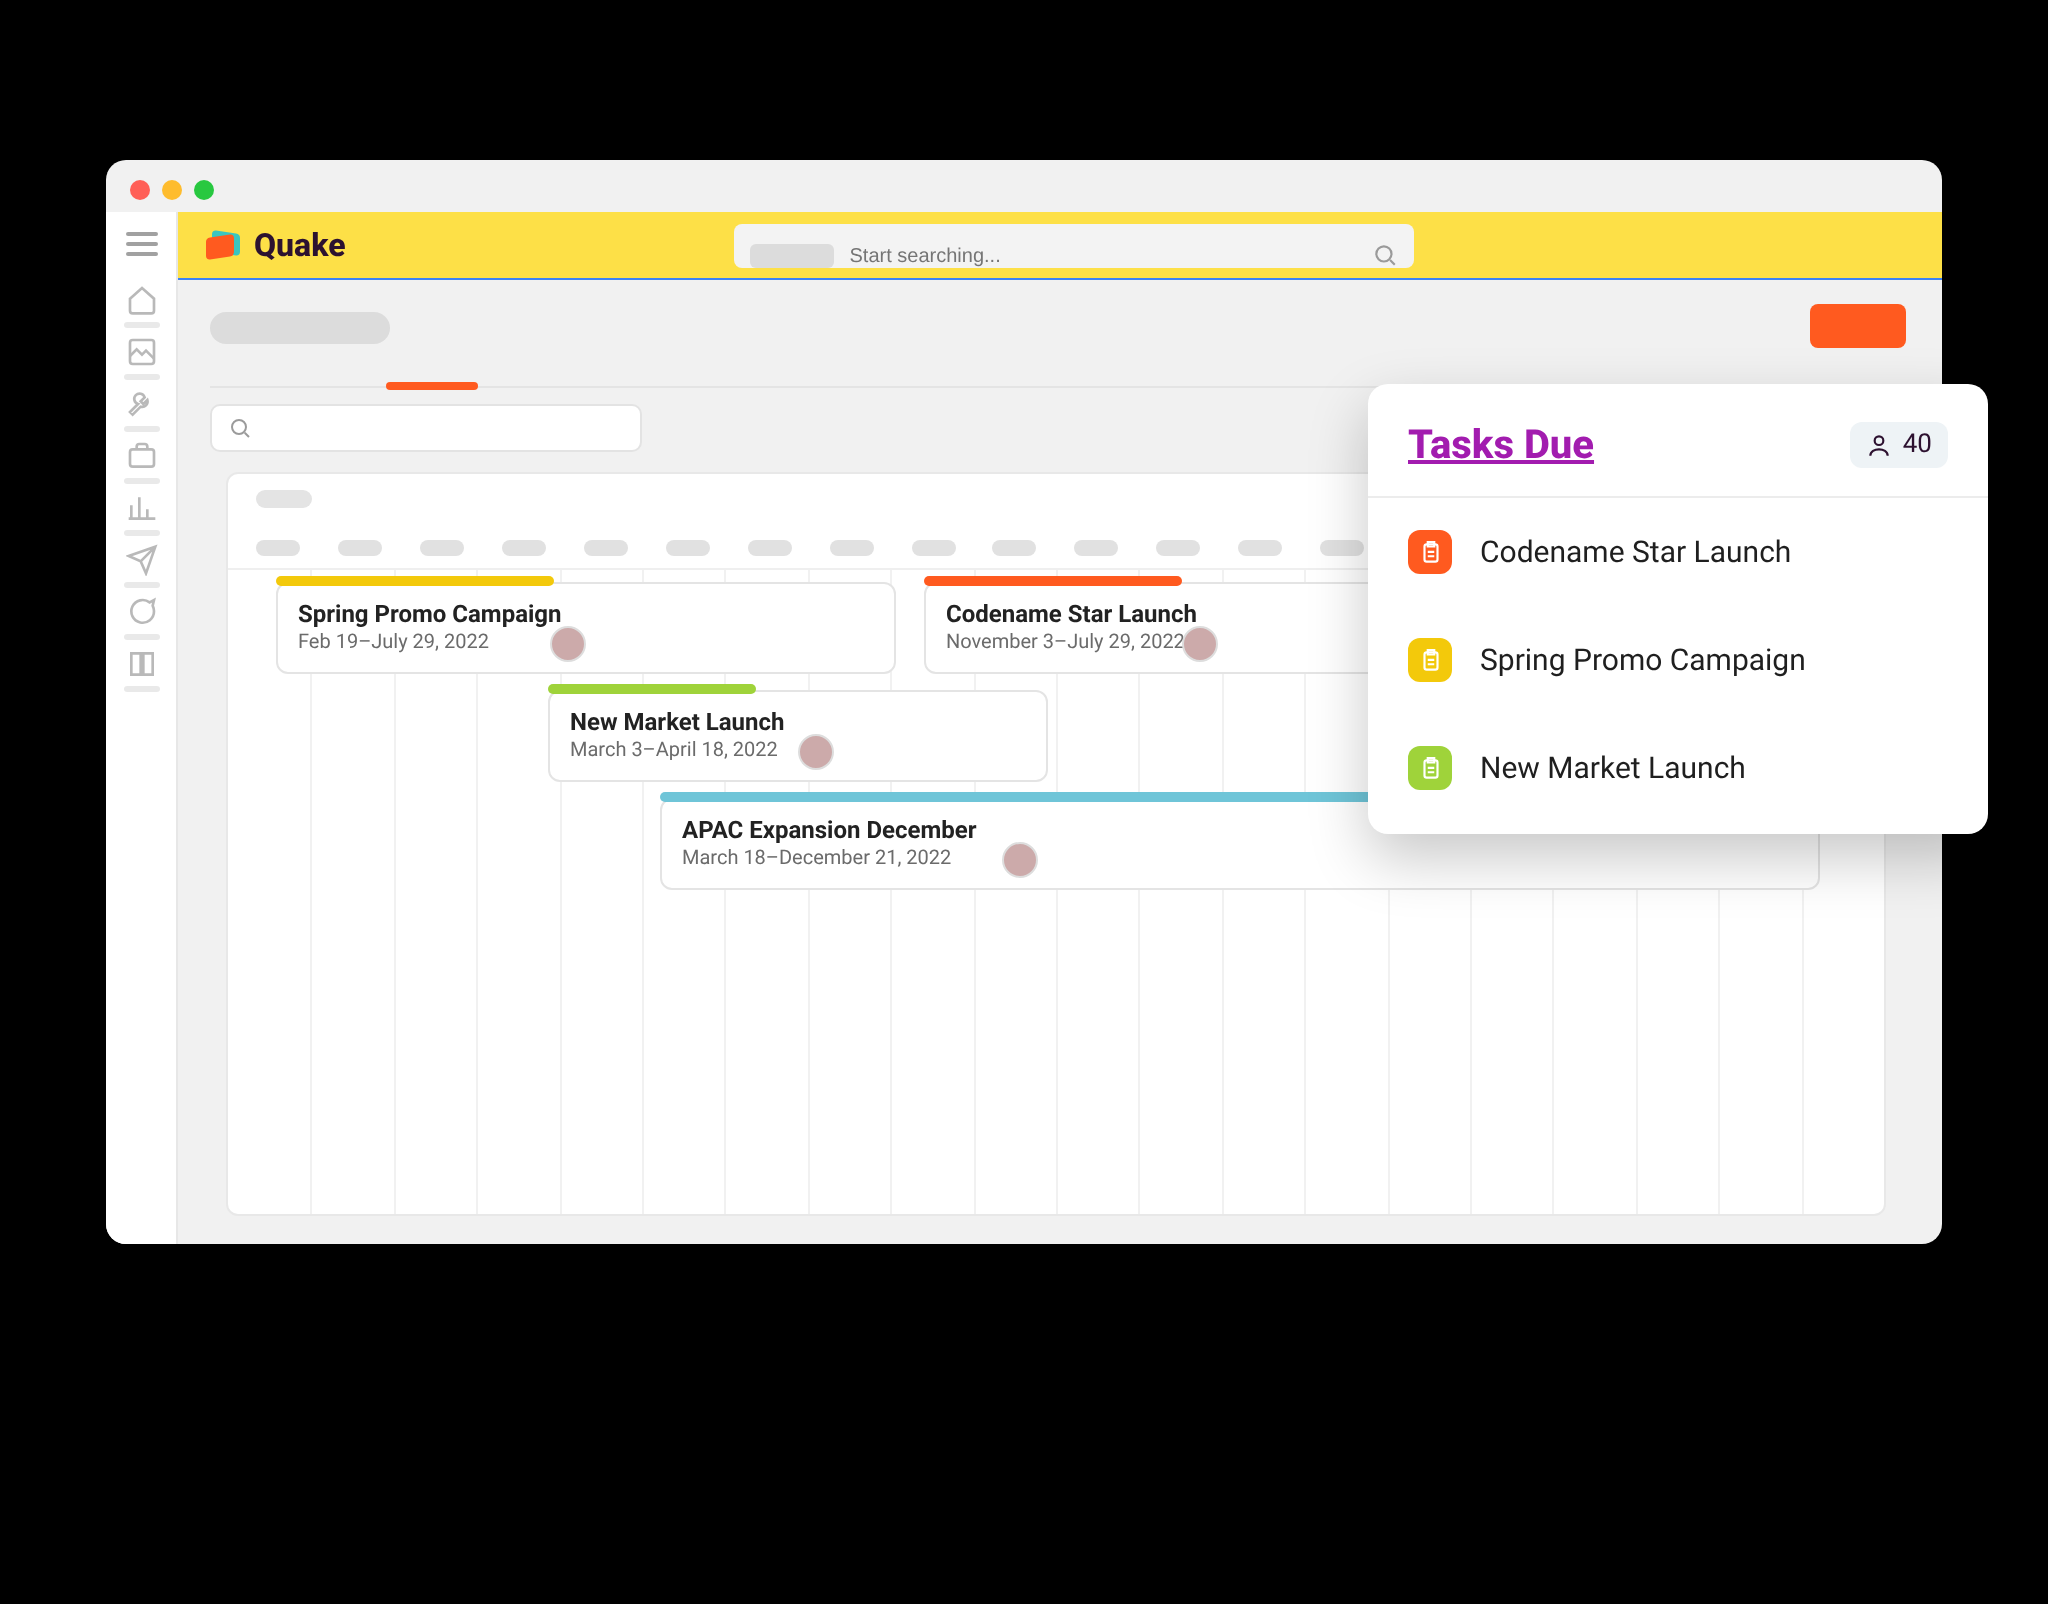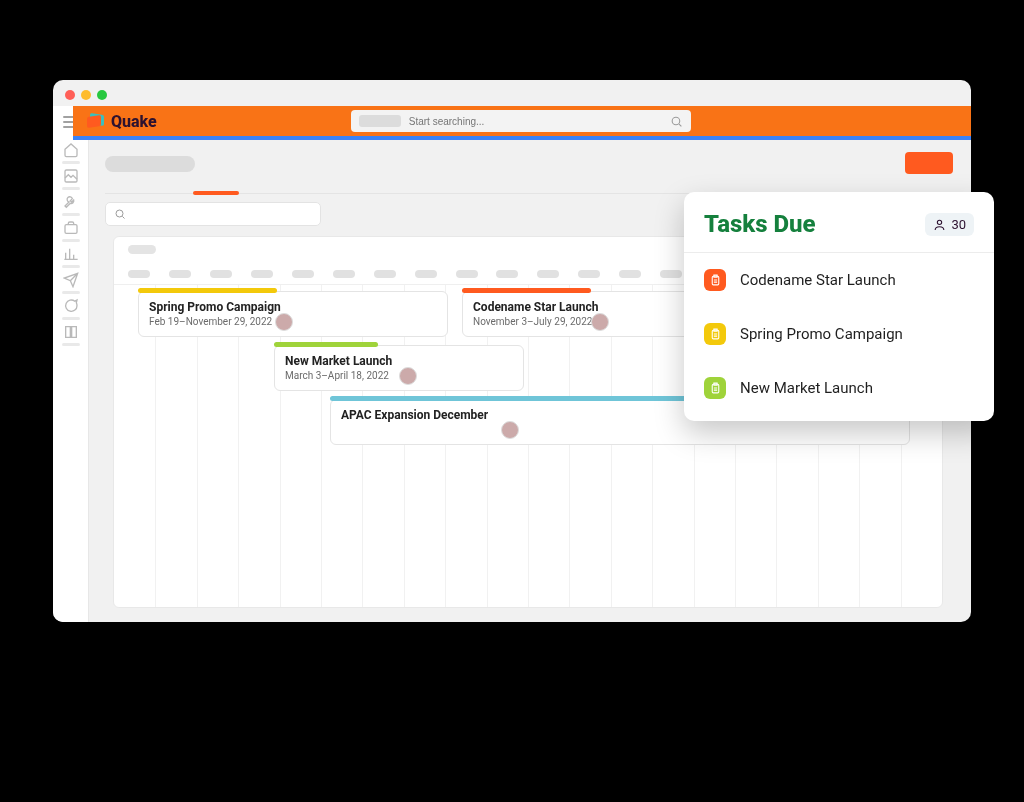--- a/index.html
+++ b/index.html
@@ -15,27 +15,27 @@
 
 
 .rail { position:absolute; left:0; top:26px; bottom:0; width:36px; background:#fff; border-right:1px solid #e7e7e7; display:flex; flex-direction:column; align-items:center; padding-top:10px; gap:4px; }
 .rail .ham { width:16px; height:12px; display:flex; flex-direction:column; justify-content:space-between; opacity:.55; margin-bottom:10px;}
 .rail .ham span{height:2px;background:#555;border-radius:1px;}
 .rail-item{display:flex;flex-direction:column;align-items:center;gap:3px;opacity:.45;}
 .rail-item .ic{width:16px;height:16px;color:#666;}
 .rail-item .lbl{width:18px;height:3px;background:#d0d0d0;border-radius:2px;}
 
 
-.topbar { position:absolute; left:20px; right:0; top:26px; height:34px; background:#f97316; border-bottom:4px solid #3b82f6; display:flex; align-items:center; padding:0 14px; gap:14px;}
+.topbar { position:absolute; left:36px; right:0; top:26px; height:34px; background:#fde047; border-bottom:1px solid #3b82f6; display:flex; align-items:center; padding:0 14px; gap:14px;}
 .logo { display:flex; align-items:center; gap:6px; font-weight:800; color:#2c1230; font-size:16px;}
 .logo .mark{width:18px;height:14px;position:relative;}
 .logo .mark .a{position:absolute;left:0;top:2px;width:14px;height:11px;background:#ff5a1f;transform:skewY(-8deg);border-radius:2px;}
 .logo .mark .b{position:absolute;left:3px;top:0;width:14px;height:11px;background:#2fc4c7;transform:skewY(8deg);border-radius:2px;opacity:.95;}
 
-.searchbar{margin-left:180px;width:340px;height:22px;background:#f3f3f3;border-radius:4px;display:flex;align-items:center;gap:8px;padding:0 8px;}
+.searchbar{margin-left:180px;width:340px;height:22px;background:#f3f3f3;border-radius:4px;display:flex;align-items:flex-end;gap:8px;padding:0 8px;}
 .searchbar .chip{width:42px;height:12px;background:#dcdcdc;border-radius:3px;}
 .searchbar input{border:none;background:transparent;outline:none;font-size:10px;color:#777;flex:1;}
 .searchbar .sicon{color:#9a9a9a;}
 
 
 .subhead{position:absolute;left:52px;right:12px;top:70px;height:44px;}
 .subhead .titleph{width:90px;height:16px;background:#dcdcdc;border-radius:9px;margin-top:6px;}
 .subhead .cta{position:absolute;right:6px;top:2px;width:48px;height:22px;background:#ff5a1f;border-radius:4px;}
 .subhead .tabs{position:absolute;left:0;bottom:0;width:100%;height:0;border-bottom:1px solid #e4e4e4;}
 .subhead .tab-underline{position:absolute;left:88px;bottom:-1px;width:46px;height:4px;background:#ff5a1f;border-radius:3px;}
@@ -63,21 +63,21 @@
 
 
 .bar-yellow{background:#f3c90b;}
 .bar-orange{background:#ff5a1f;}
 .bar-green{background:#9fd33a;}
 .bar-teal{background:#6fc5d8;}
 
 
 .card{position:absolute;left:684px;top:192px;width:310px;background:#fff;border-radius:10px;box-shadow:0 12px 30px rgba(0,0,0,0.22);padding:18px 20px 6px 20px;}
 .card .hdr{display:flex;align-items:center;justify-content:space-between;margin-bottom:14px;}
-.card .hdr .ttl{font-weight:800;font-size:24px;color:#15803d;}
+.card .hdr .ttl{font-weight:800;font-size:20px;color:#a21caf;text-decoration:underline;}
 .card .hdr .count{background:#eef3f6;border-radius:6px;padding:4px 8px;font-size:13px;color:#2d1130;display:flex;align-items:center;gap:5px;}
 .card .sep{height:1px;background:#ececec;margin:0 -20px;}
 .card .row{display:flex;align-items:center;gap:14px;padding:16px 0;}
 .card .row .chip{width:22px;height:22px;border-radius:6px;display:flex;align-items:center;justify-content:center;}
 .card .row .chip svg{color:#fff;}
 .card .row .txt{font-size:15px;color:#1f1f1f;}
 .chip-orange{background:#ff5a1f;} .chip-yellow{background:#f3c90b;} .chip-green{background:#9fd33a;}
 
 svg{display:block;}
 .av1{background:radial-gradient(circle at 40% 35%, #f1c7a6 0 45%, #7a4d3b 46% 100%);}
@@ -233,56 +233,57 @@
           <div class="col" style="left:70%"></div>
           <div class="col" style="left:75%"></div>
           <div class="col" style="left:80%"></div>
           <div class="col" style="left:85%"></div>
           <div class="col" style="left:90%"></div>
           <div class="col" style="left:95%"></div>
 
         <div class="task" style="left:24px;top:6px;width:310px;height:46px;">
           <div class="bar bar-yellow" style="right:170px"></div>
           <div class="title">Spring Promo Campaign</div>
-          <div class="dates">Feb 19–November 29, 2022</div>
+          <div class="dates">Feb 19–July 29, 2022</div>
           <div class="av av1" style="left:136px;top:21px"></div>
         </div>
 
         <div class="task" style="left:348px;top:6px;width:250px;height:46px;">
           <div class="bar bar-orange" style="right:120px"></div>
           <div class="title">Codename Star Launch</div>
           <div class="dates">November 3–July 29, 2022</div>
           <div class="av av2" style="left:128px;top:21px"></div>
         </div>
 
         <div class="task" style="left:160px;top:60px;width:250px;height:46px;">
           <div class="bar bar-green" style="right:145px"></div>
           <div class="title">New Market Launch</div>
           <div class="dates">March 3–April 18, 2022</div>
           <div class="av av3" style="left:124px;top:21px"></div>
         </div>
 
         <div class="task" style="left:216px;top:114px;width:580px;height:46px;">
           <div class="bar bar-teal" style="right:110px"></div>
           <div class="title">APAC Expansion December</div>
+          <div class="dates">March 18–December 21, 2022</div>
           <div class="av av4" style="left:170px;top:21px"></div>
         </div>
       </div>
     </div>
   </div>
 
   <div class="card">
     <div class="hdr">
       <div class="ttl">Tasks Due</div>
       <div class="count">
         <svg width="13" height="13" viewBox="0 0 24 24" fill="none" stroke="currentColor" stroke-width="2">
             <circle cx="12" cy="8" r="4"></circle>
             <path d="M4 22c0-4 4-6 8-6s8 2 8 6"></path>
           </svg>
-        <span>30</span>
+        <span>40</span>
       </div>
     </div>
     <div class="sep"></div>
     <div class="row">
       <div class="chip chip-orange">
         <svg width="13" height="13" viewBox="0 0 24 24" fill="none" stroke="currentColor" stroke-width="2">
             <rect x="6" y="4" width="12" height="16" rx="2"></rect>
             <path d="M9 2h6v4H9zM9 11h6M9 15h6"></path>
           </svg>
       </div>

